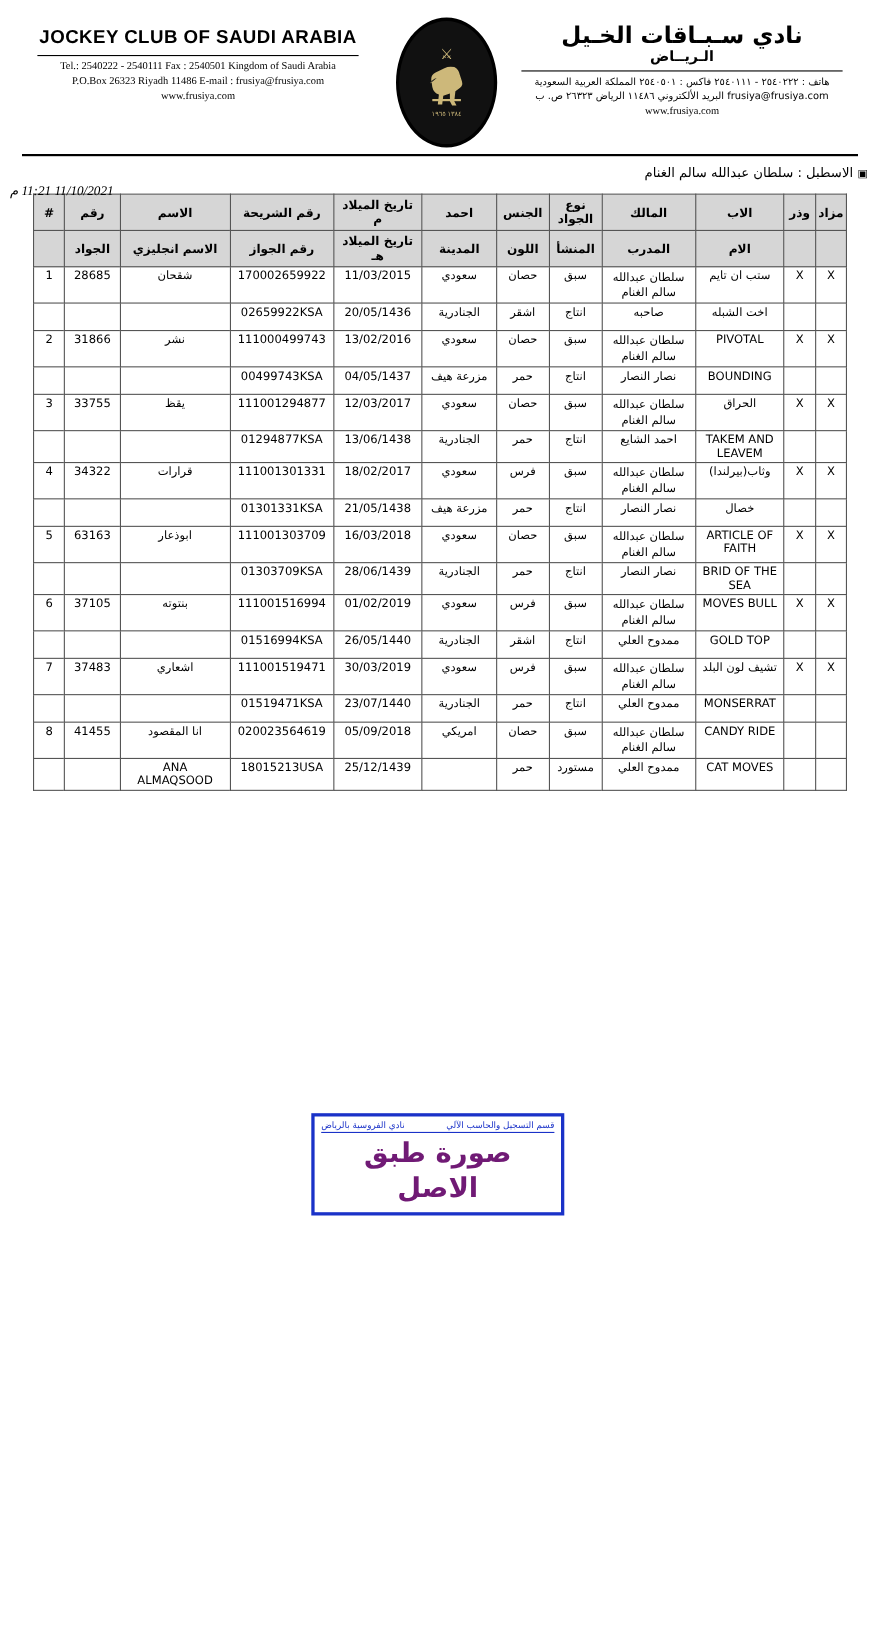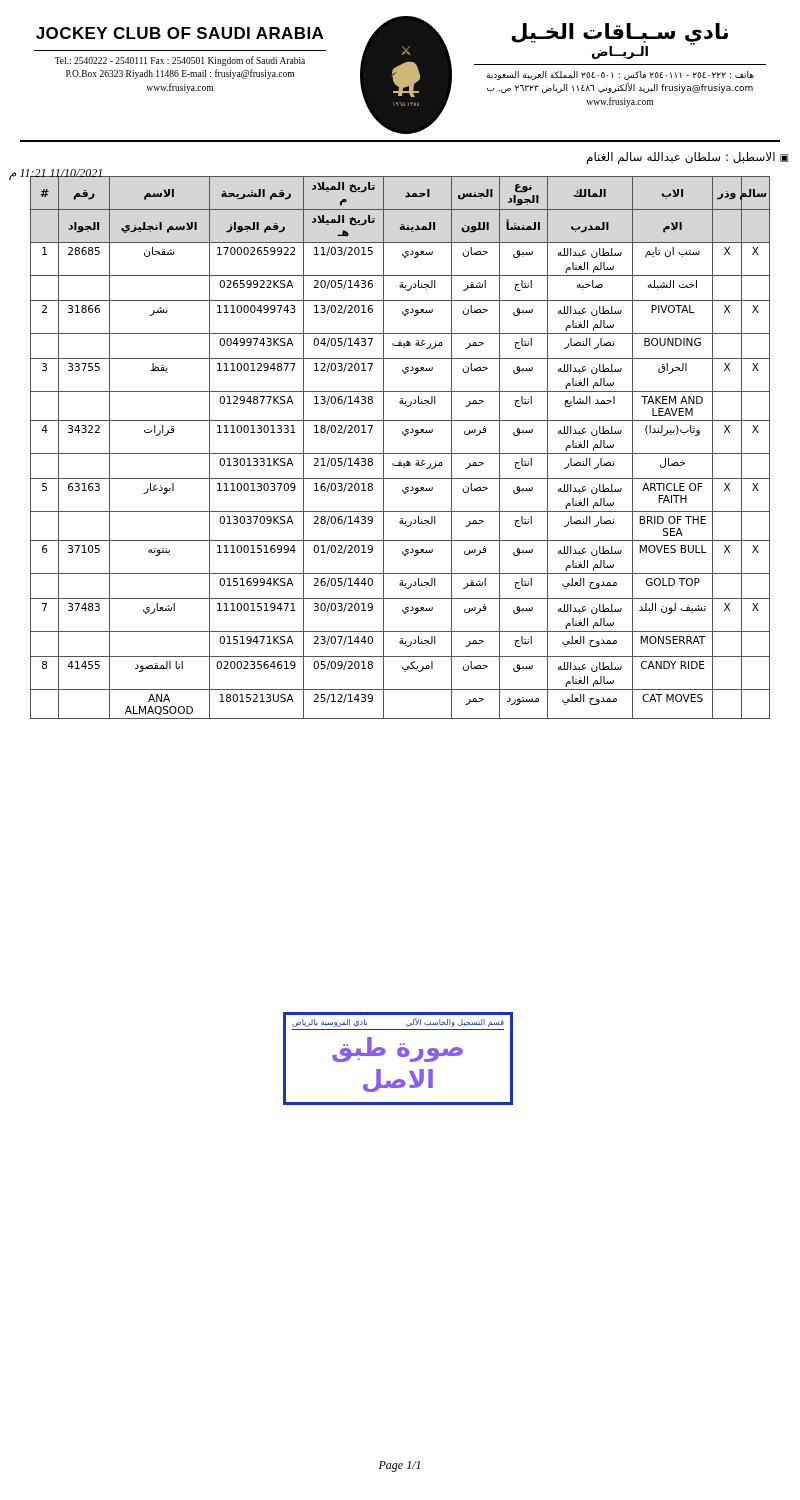--- a/index.html
+++ b/index.html
@@ -235,21 +235,21 @@
     color: #1a32c8;
     direction: rtl;
     border-bottom: 1px solid #1a32c8;
     padding-bottom: 2px;
     margin-bottom: 2px;
   }
   .stamp .stamp-main {
     font-family: "DejaVu Sans", sans-serif;
     font-size: 25px;
     font-weight: bold;
-    color: #8b5cf6;
+    color: #701a75;
     direction: rtl;
     letter-spacing: 1px;
     line-height: 32px;
   }
 
   
   .footer {
     position: absolute;
     left: 0;
     right: 0;
@@ -314,21 +314,21 @@
           <col class="c-sex">
           <col class="c-country">
           <col class="c-birth">
         <col class="c-chip">
           <col class="c-name">
           <col class="c-id">
           <col class="c-num">
       </colgroup>
       <thead>
         <tr>
-          <td>سالم</td>
+          <td>مزاد</td>
           <td>وذر</td>
           <td>الاب</td>
           <td>المالك</td>
           <td>نوع الجواد</td>
           <td>الجنس</td>
           <td>احمد</td>
           <td>تاريخ الميلاد م</td>
           <td>رقم الشريحة</td>
           <td>الاسم</td>
           <td>رقم</td>
@@ -579,15 +579,14 @@
   </div>
 
   <div class="stamp">
     <div class="stamp-top">
       <span>قسم التسجيل والحاسب الآلي</span>
       <span>نادي الفروسية بالرياض</span>
     </div>
     <div class="stamp-main">صورة طبق الاصل</div>
   </div>
 
-  <div class="footer">Page 1/1</div>
 
 </div>
 
 </body></html>

